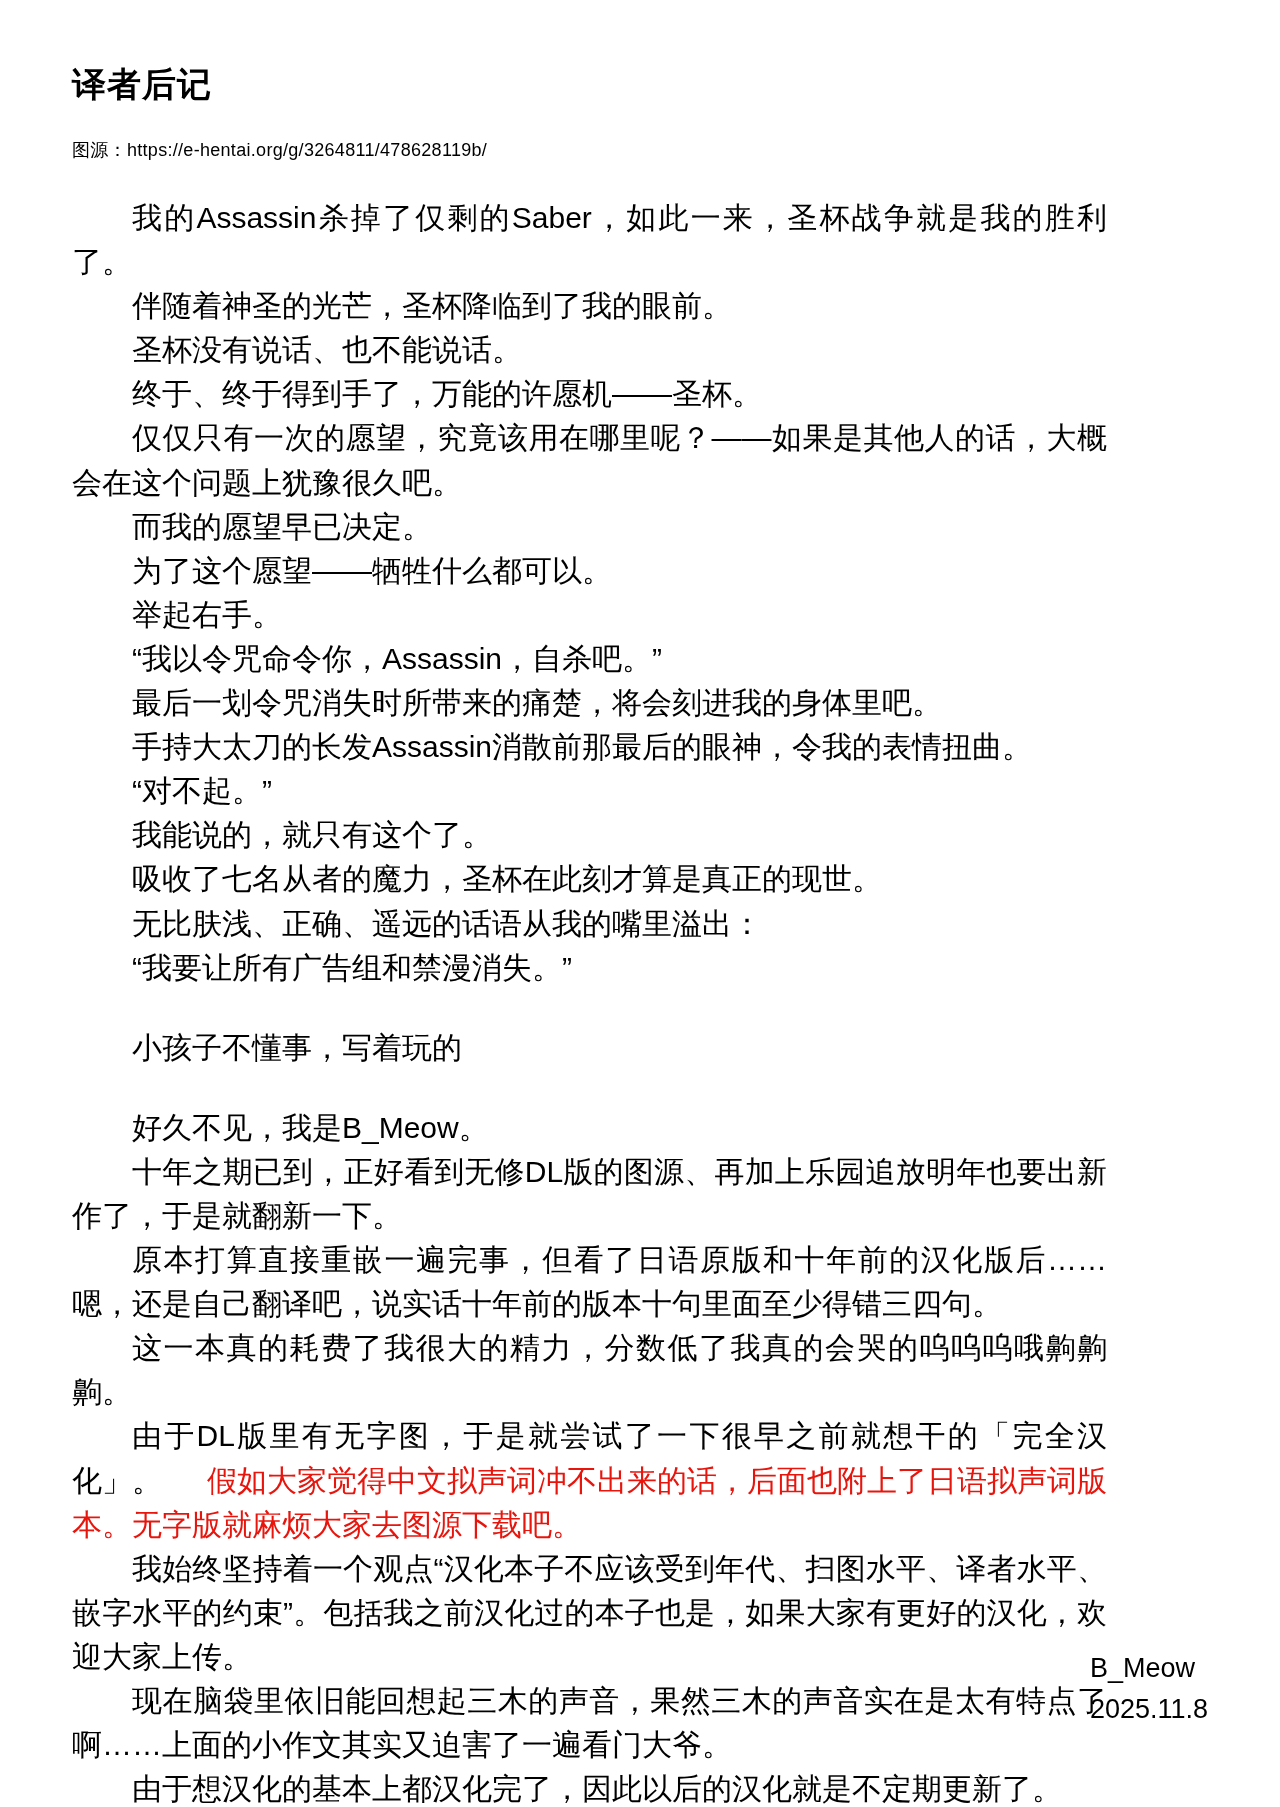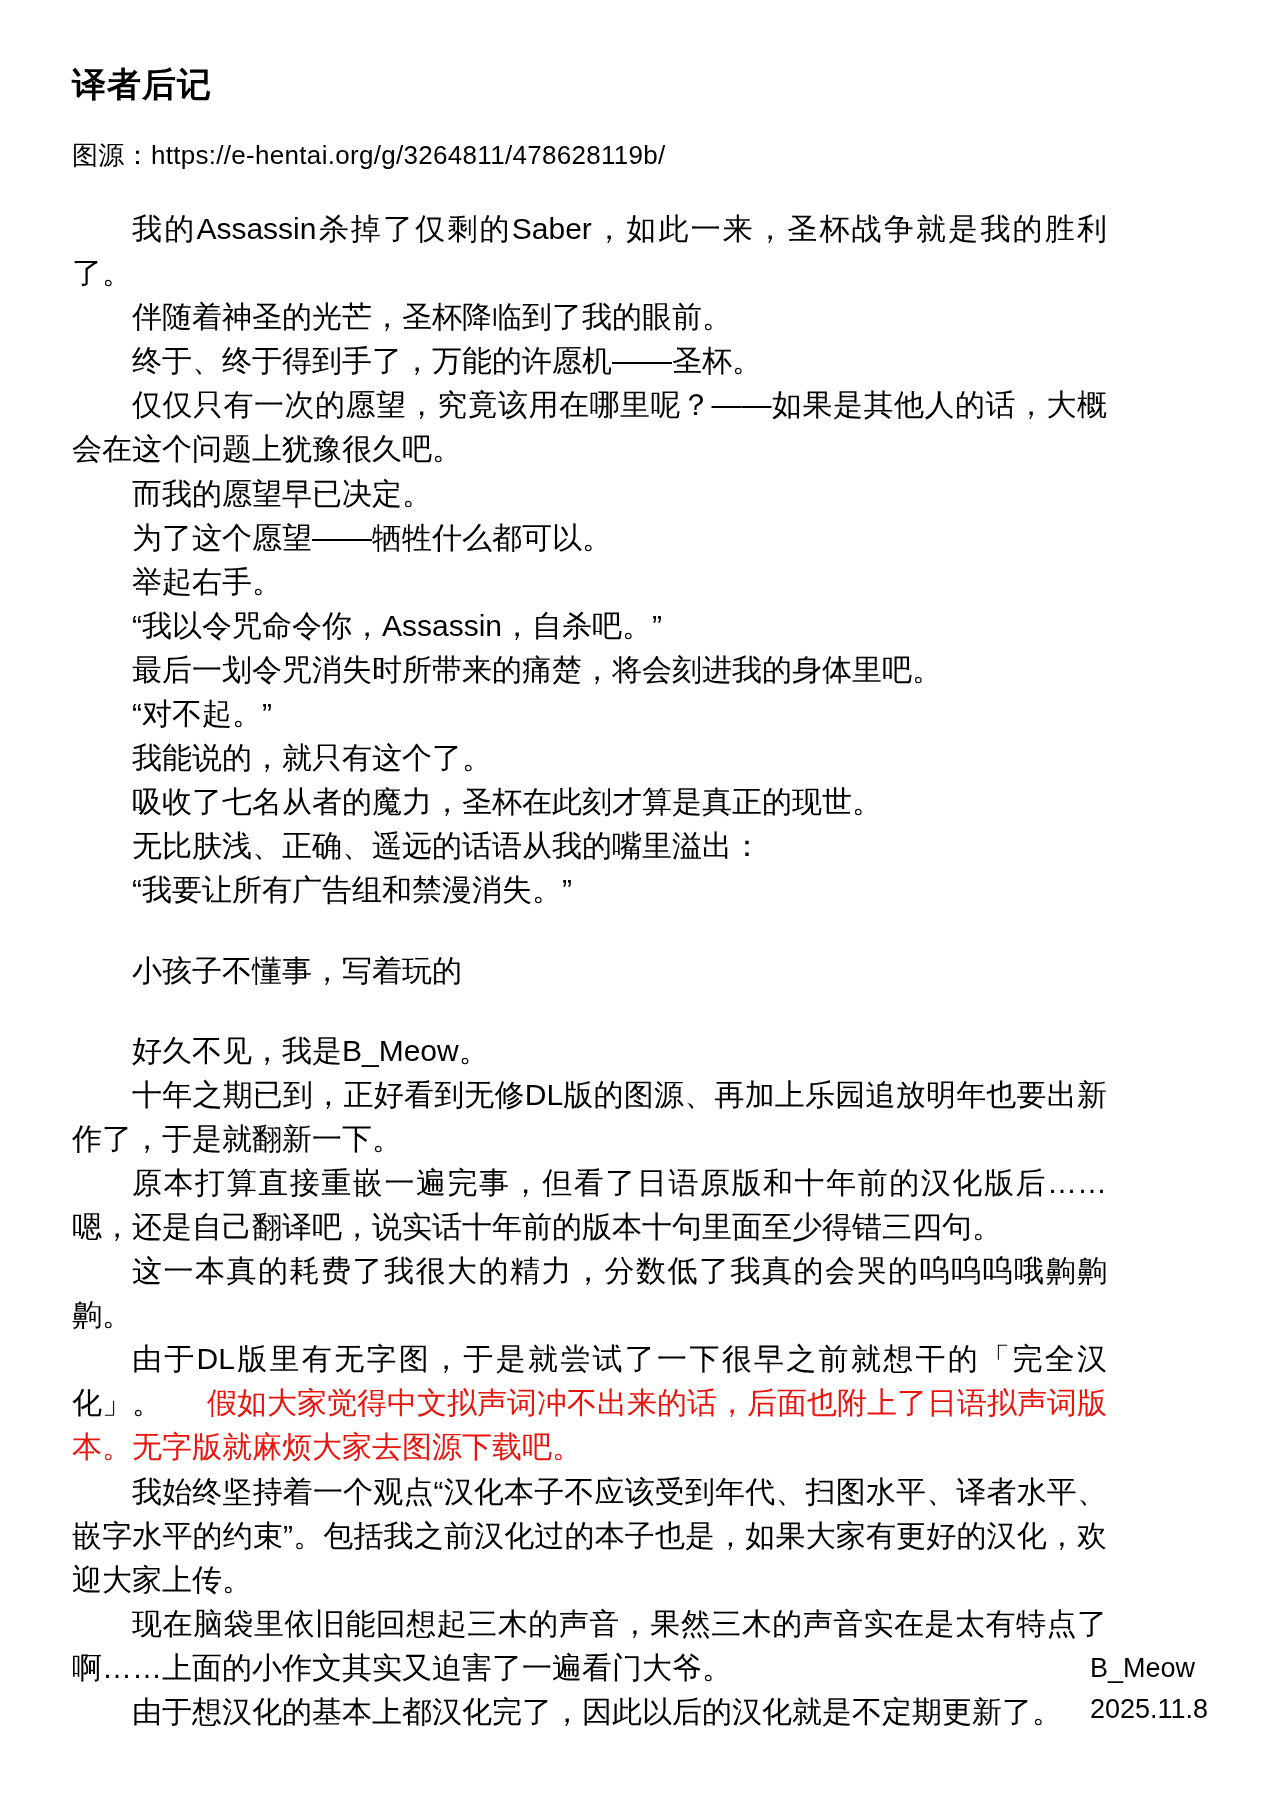--- a/index.html
+++ b/index.html
@@ -21,21 +21,21 @@
     height: 1807px;
     padding: 62px 72px 40px 72px;
   }
   h1.title {
     font-size: 34px;
     font-weight: bold;
     margin: 0 0 30px 0;
     letter-spacing: 1px;
   }
   .source {
-    font-size: 26px;
+    font-size: 18px;
     margin: 0 0 34px 0;
     letter-spacing: 0.3px;
   }
   .body-block {
     font-size: 30px;
     line-height: 1.47;
     text-align: justify;
   }
   .para {
     margin: 0;
@@ -65,27 +65,29 @@
 <div class="page">
 
   <h1 class="title">译者后记</h1>
 
   <p class="source"><span>图源：</span><span>https://e-hentai.org/g/3264811/478628119b/</span></p>
 
   <div class="body-block">
 
     <p class="para">我的Assassin杀掉了仅剩的Saber，如此一来，圣杯战争就是我的胜利了。</p>
     <p class="para">伴随着神圣的光芒，圣杯降临到了我的眼前。</p>
+    <p class="para">圣杯没有说话、也不能说话。</p>
     <p class="para">终于、终于得到手了，万能的许愿机——圣杯。</p>
     <p class="para">仅仅只有一次的愿望，究竟该用在哪里呢？——如果是其他人的话，大概会在这个问题上犹豫很久吧。</p>
     <p class="para">而我的愿望早已决定。</p>
     <p class="para">为了这个愿望——牺牲什么都可以。</p>
     <p class="para">举起右手。</p>
     <p class="para">“我以令咒命令你，Assassin，自杀吧。”</p>
     <p class="para">最后一划令咒消失时所带来的痛楚，将会刻进我的身体里吧。</p>
+    <p class="para">手持大太刀的长发Assassin消散前那最后的眼神，令我的表情扭曲。</p>
     <p class="para">“对不起。”</p>
     <p class="para">我能说的，就只有这个了。</p>
     <p class="para">吸收了七名从者的魔力，圣杯在此刻才算是真正的现世。</p>
     <p class="para">无比肤浅、正确、遥远的话语从我的嘴里溢出：</p>
     <p class="para">“我要让所有广告组和禁漫消失。”</p>
 
     <div class="spacer"></div>
 
     <p class="para">小孩子不懂事，写着玩的</p>
 

